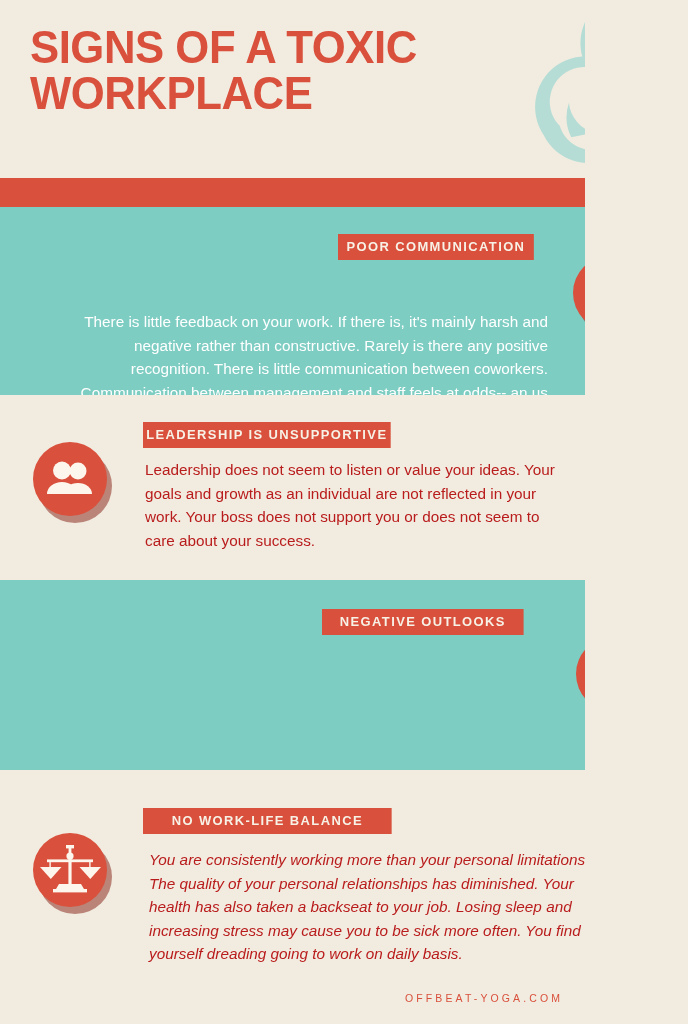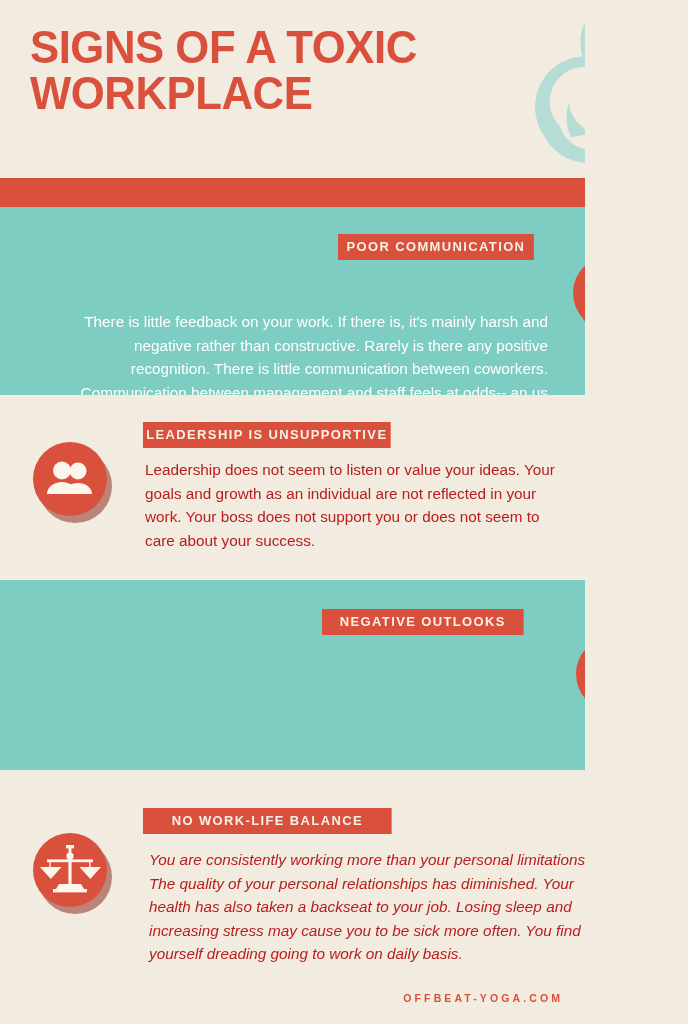--- a/index.html
+++ b/index.html
@@ -148,21 +148,21 @@
   #icon3 { left: 576px; top: 637px; }
   #icon4 { left: 33px; top: 833px; }
 
   
   .footer {
     position: absolute;
     right: 22px; bottom: 20px;
     color: #d9503c;
     font-family: "Liberation Sans", sans-serif;
     font-size: 10.5px;
-    font-weight: bold;
+    font-weight: normal;
     letter-spacing: 3.1px;
     text-transform: uppercase;
     margin-top: 43px;
   }
 </style>
 </head>
 <body>
 
 <div id="infographic">
 

